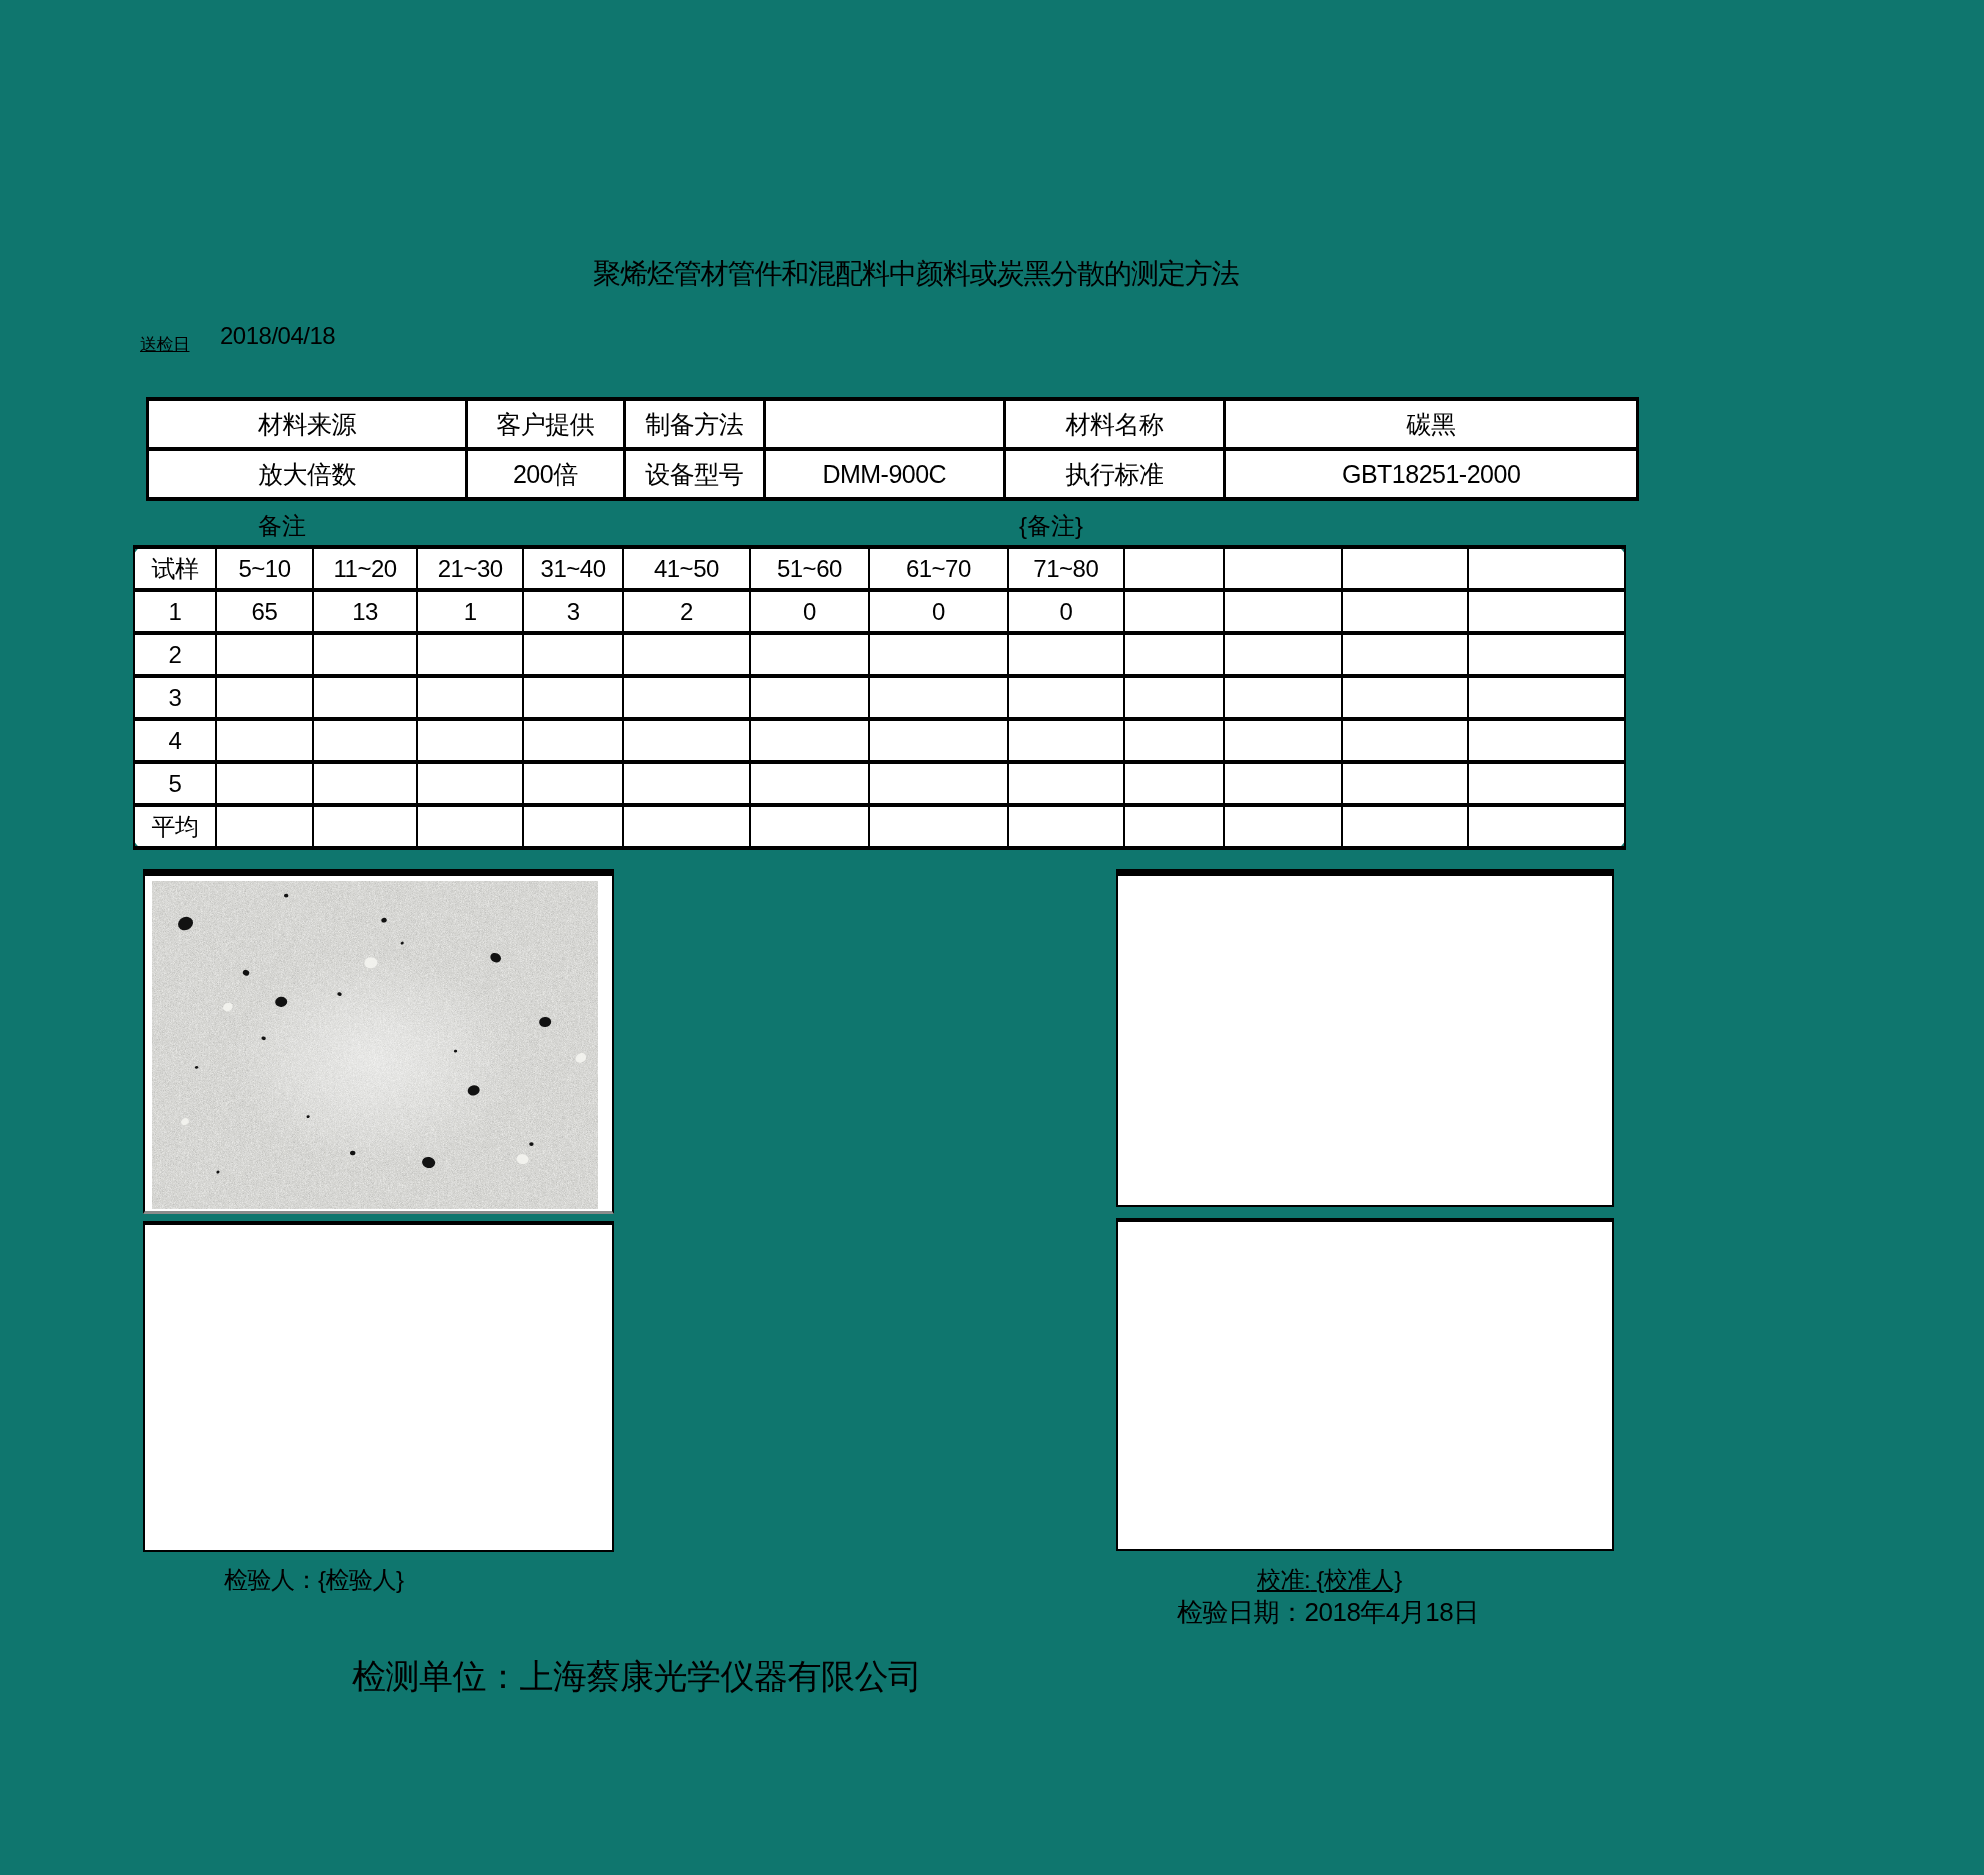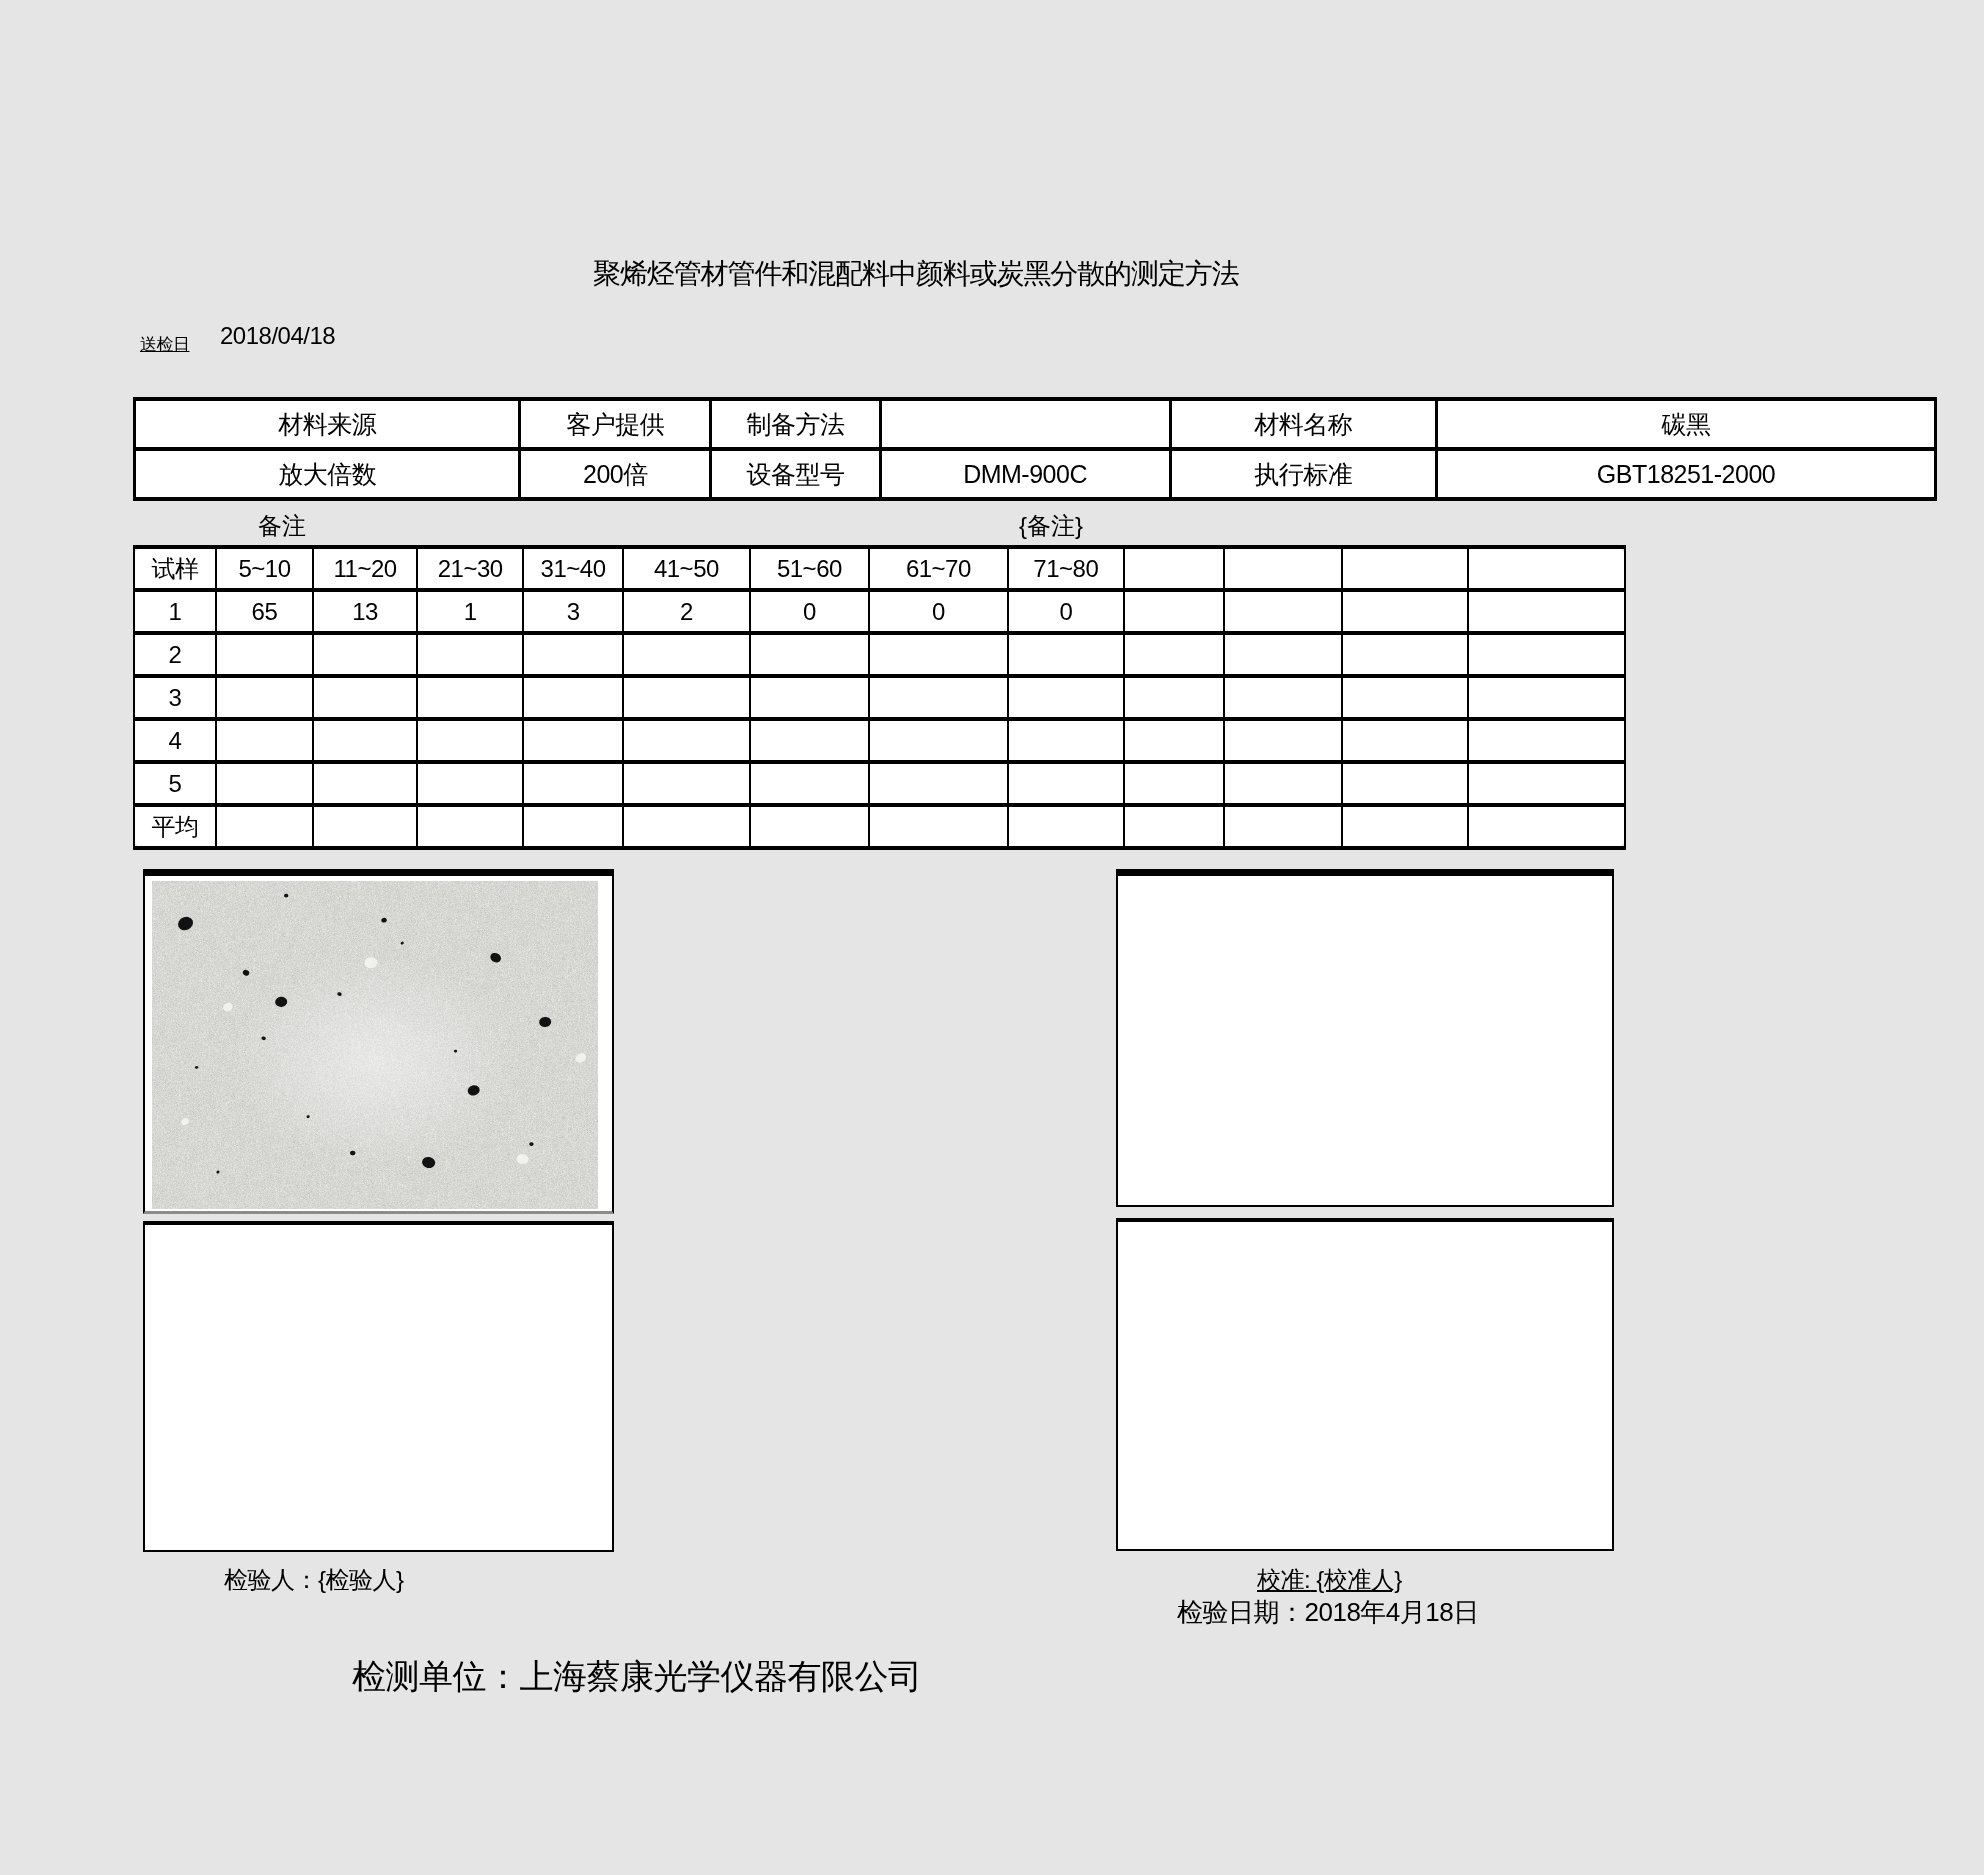--- a/index.html
+++ b/index.html
@@ -1,29 +1,29 @@
 <!DOCTYPE html>
 <html style="font-size:8.7px"><head>
 <meta charset="utf-8">
 <style>
   html,body{margin:0;padding:0;background:#ffffff;}
   #page{
-    position:relative;width:1985px;height:1876px;background:#e5e5e5;
+    position:relative;width:1985px;height:1876px;background:#0f766e;
     font-family:"Liberation Sans",sans-serif;color:#000;overflow:hidden;
   }
   .abs{position:absolute;}
 
   
   #page-title{left:593px;top:255px;font-size:28px;font-weight:normal;letter-spacing:-1.1px;white-space:nowrap;}
   #submission-label{left:140px;top:333px;font-size:17px;letter-spacing:-0.5px;text-decoration:underline;}
   #submission-date{left:220px;top:322px;font-size:24px;letter-spacing:-0.5px;}
 
   
   table{border-collapse:collapse;table-layout:fixed;background:#fff;position:absolute;}
-  #info-table{left:133px;top:397px;width:1804px;}
+  #info-table{left:146px;top:397px;width:1493px;}
   #info-table td{
     border:3.3px solid #000;border-top-width:4.9px;border-bottom-width:4.9px;
     height:46px;text-align:center;vertical-align:middle;
     font-size:25px;letter-spacing:-0.5px;padding:0;overflow:hidden;white-space:nowrap;
   }
   #remark-label{left:258px;top:510px;font-size:24px;}
   #remark-value{left:1019px;top:510px;font-size:24px;}
 
   #results-table{left:133px;top:545px;width:1493px;border-radius:15px;}
   #results-table th,#results-table td{

